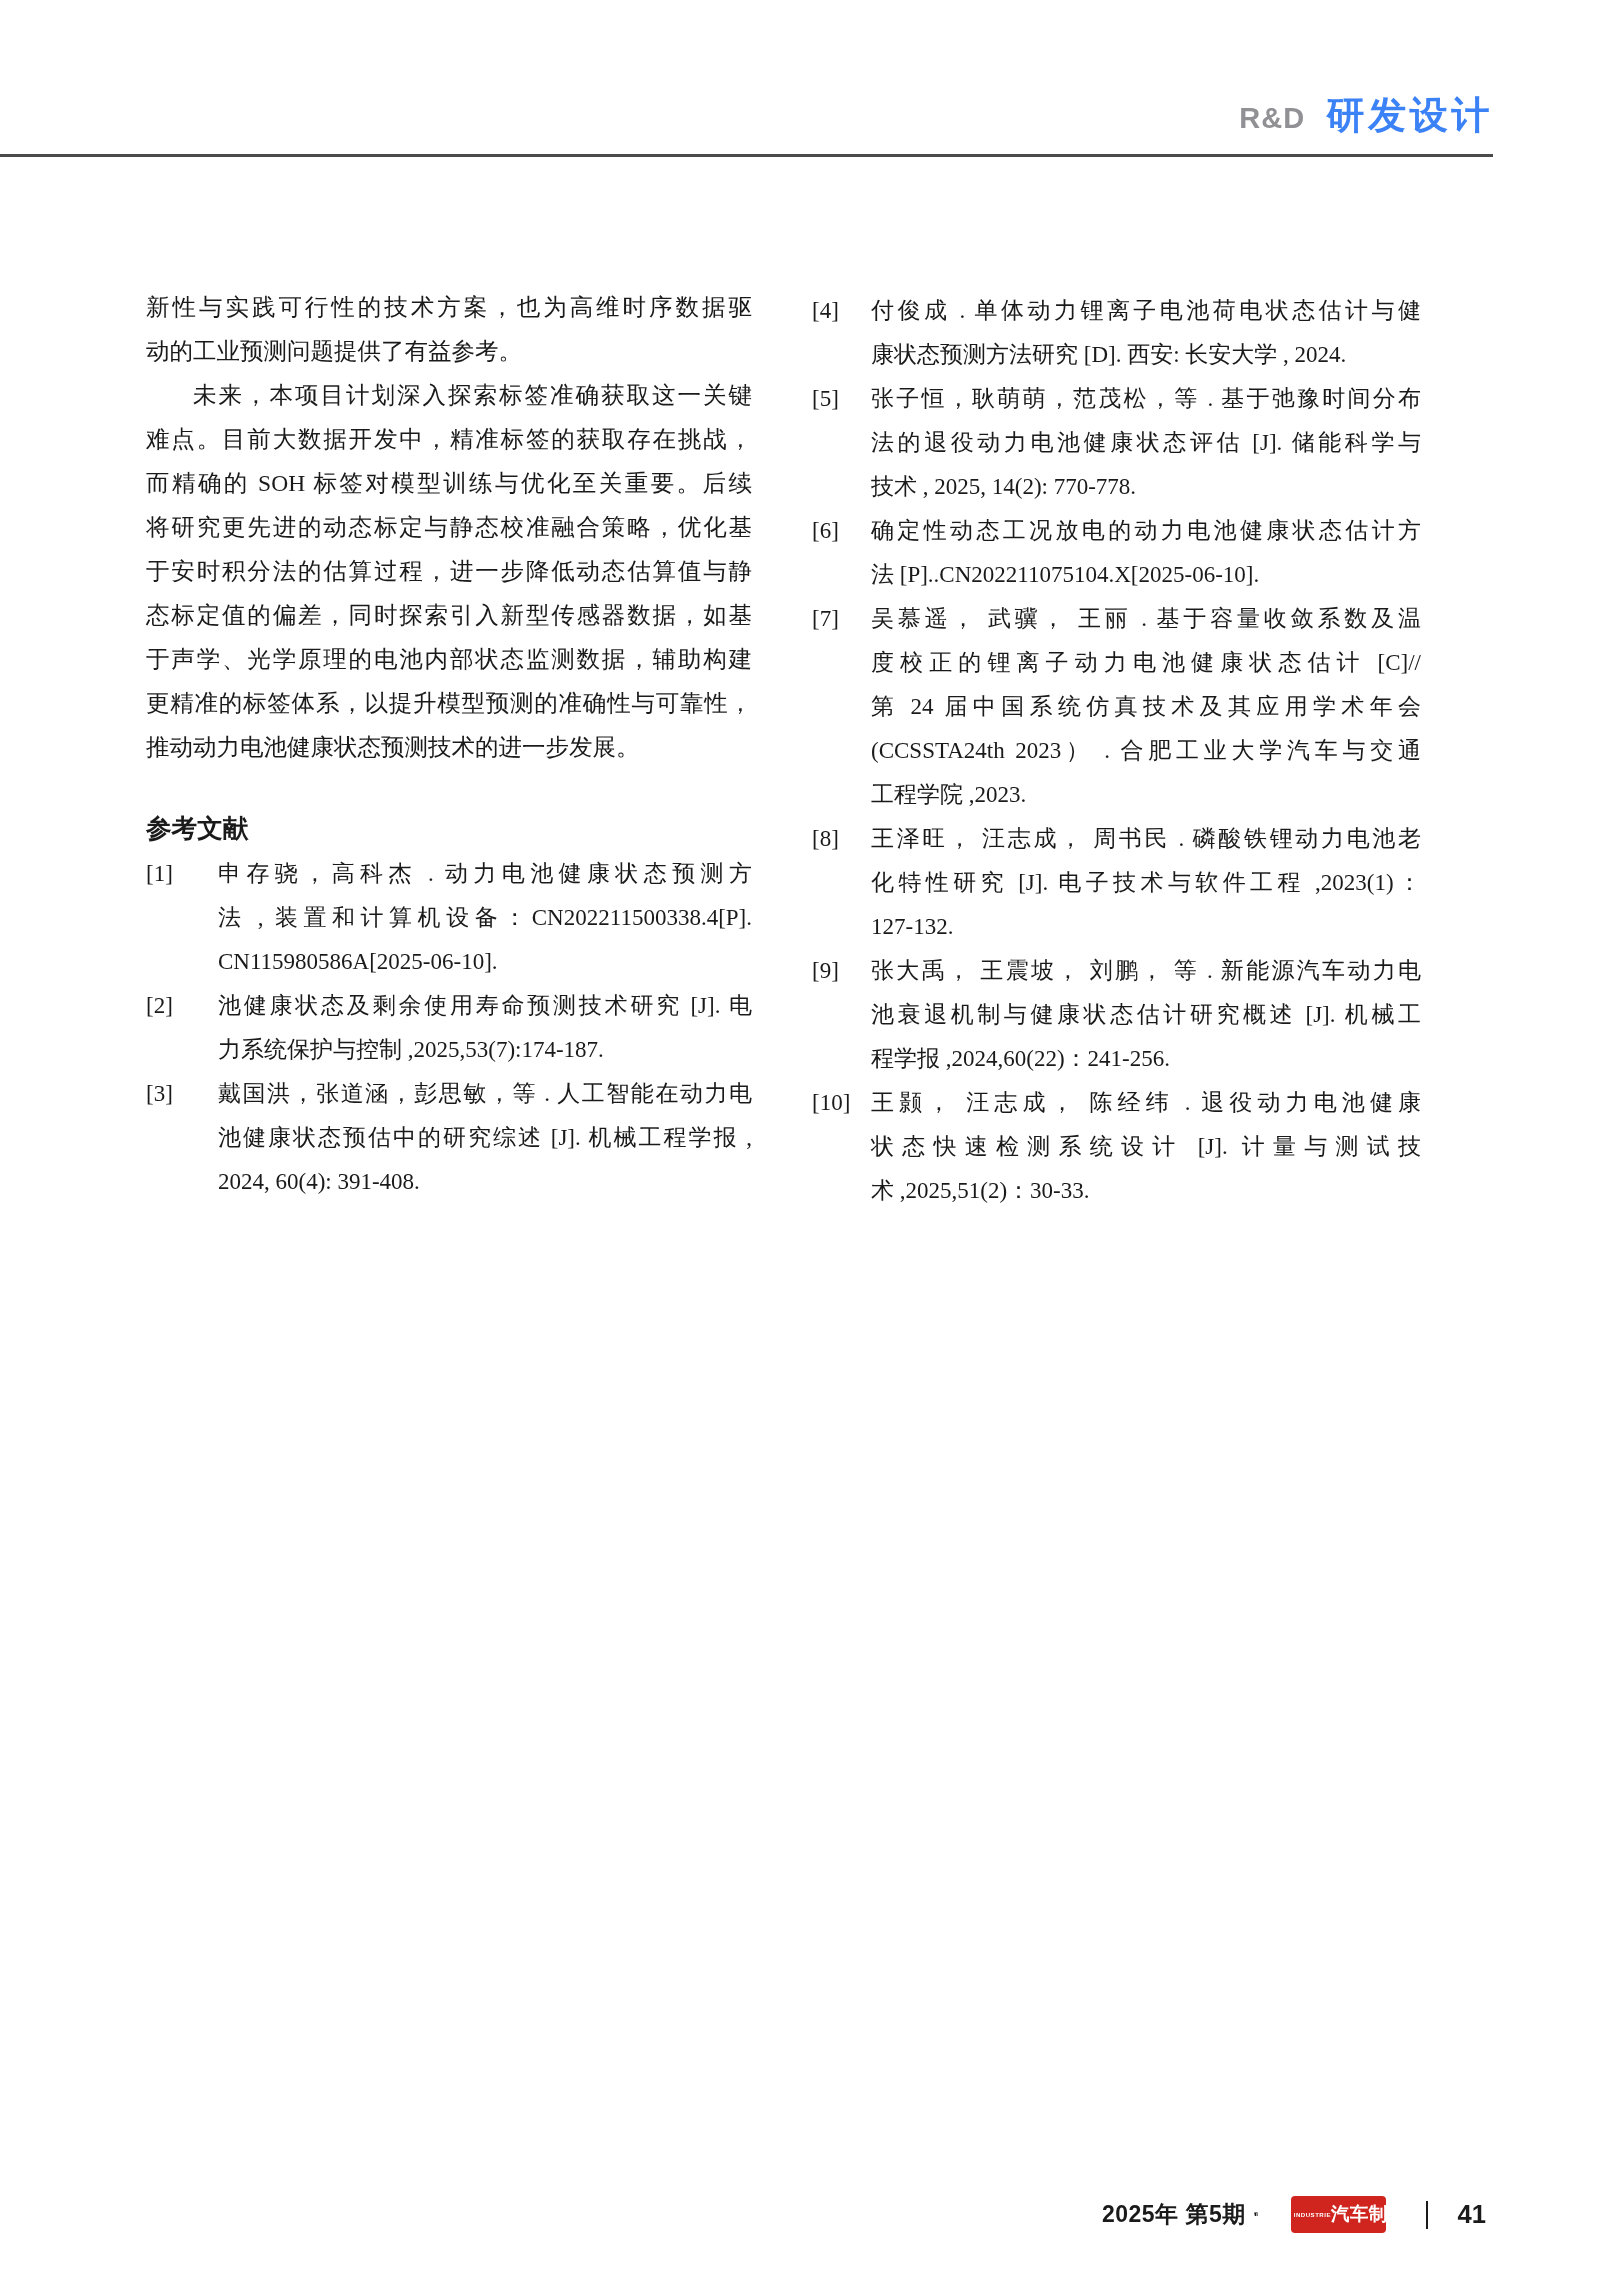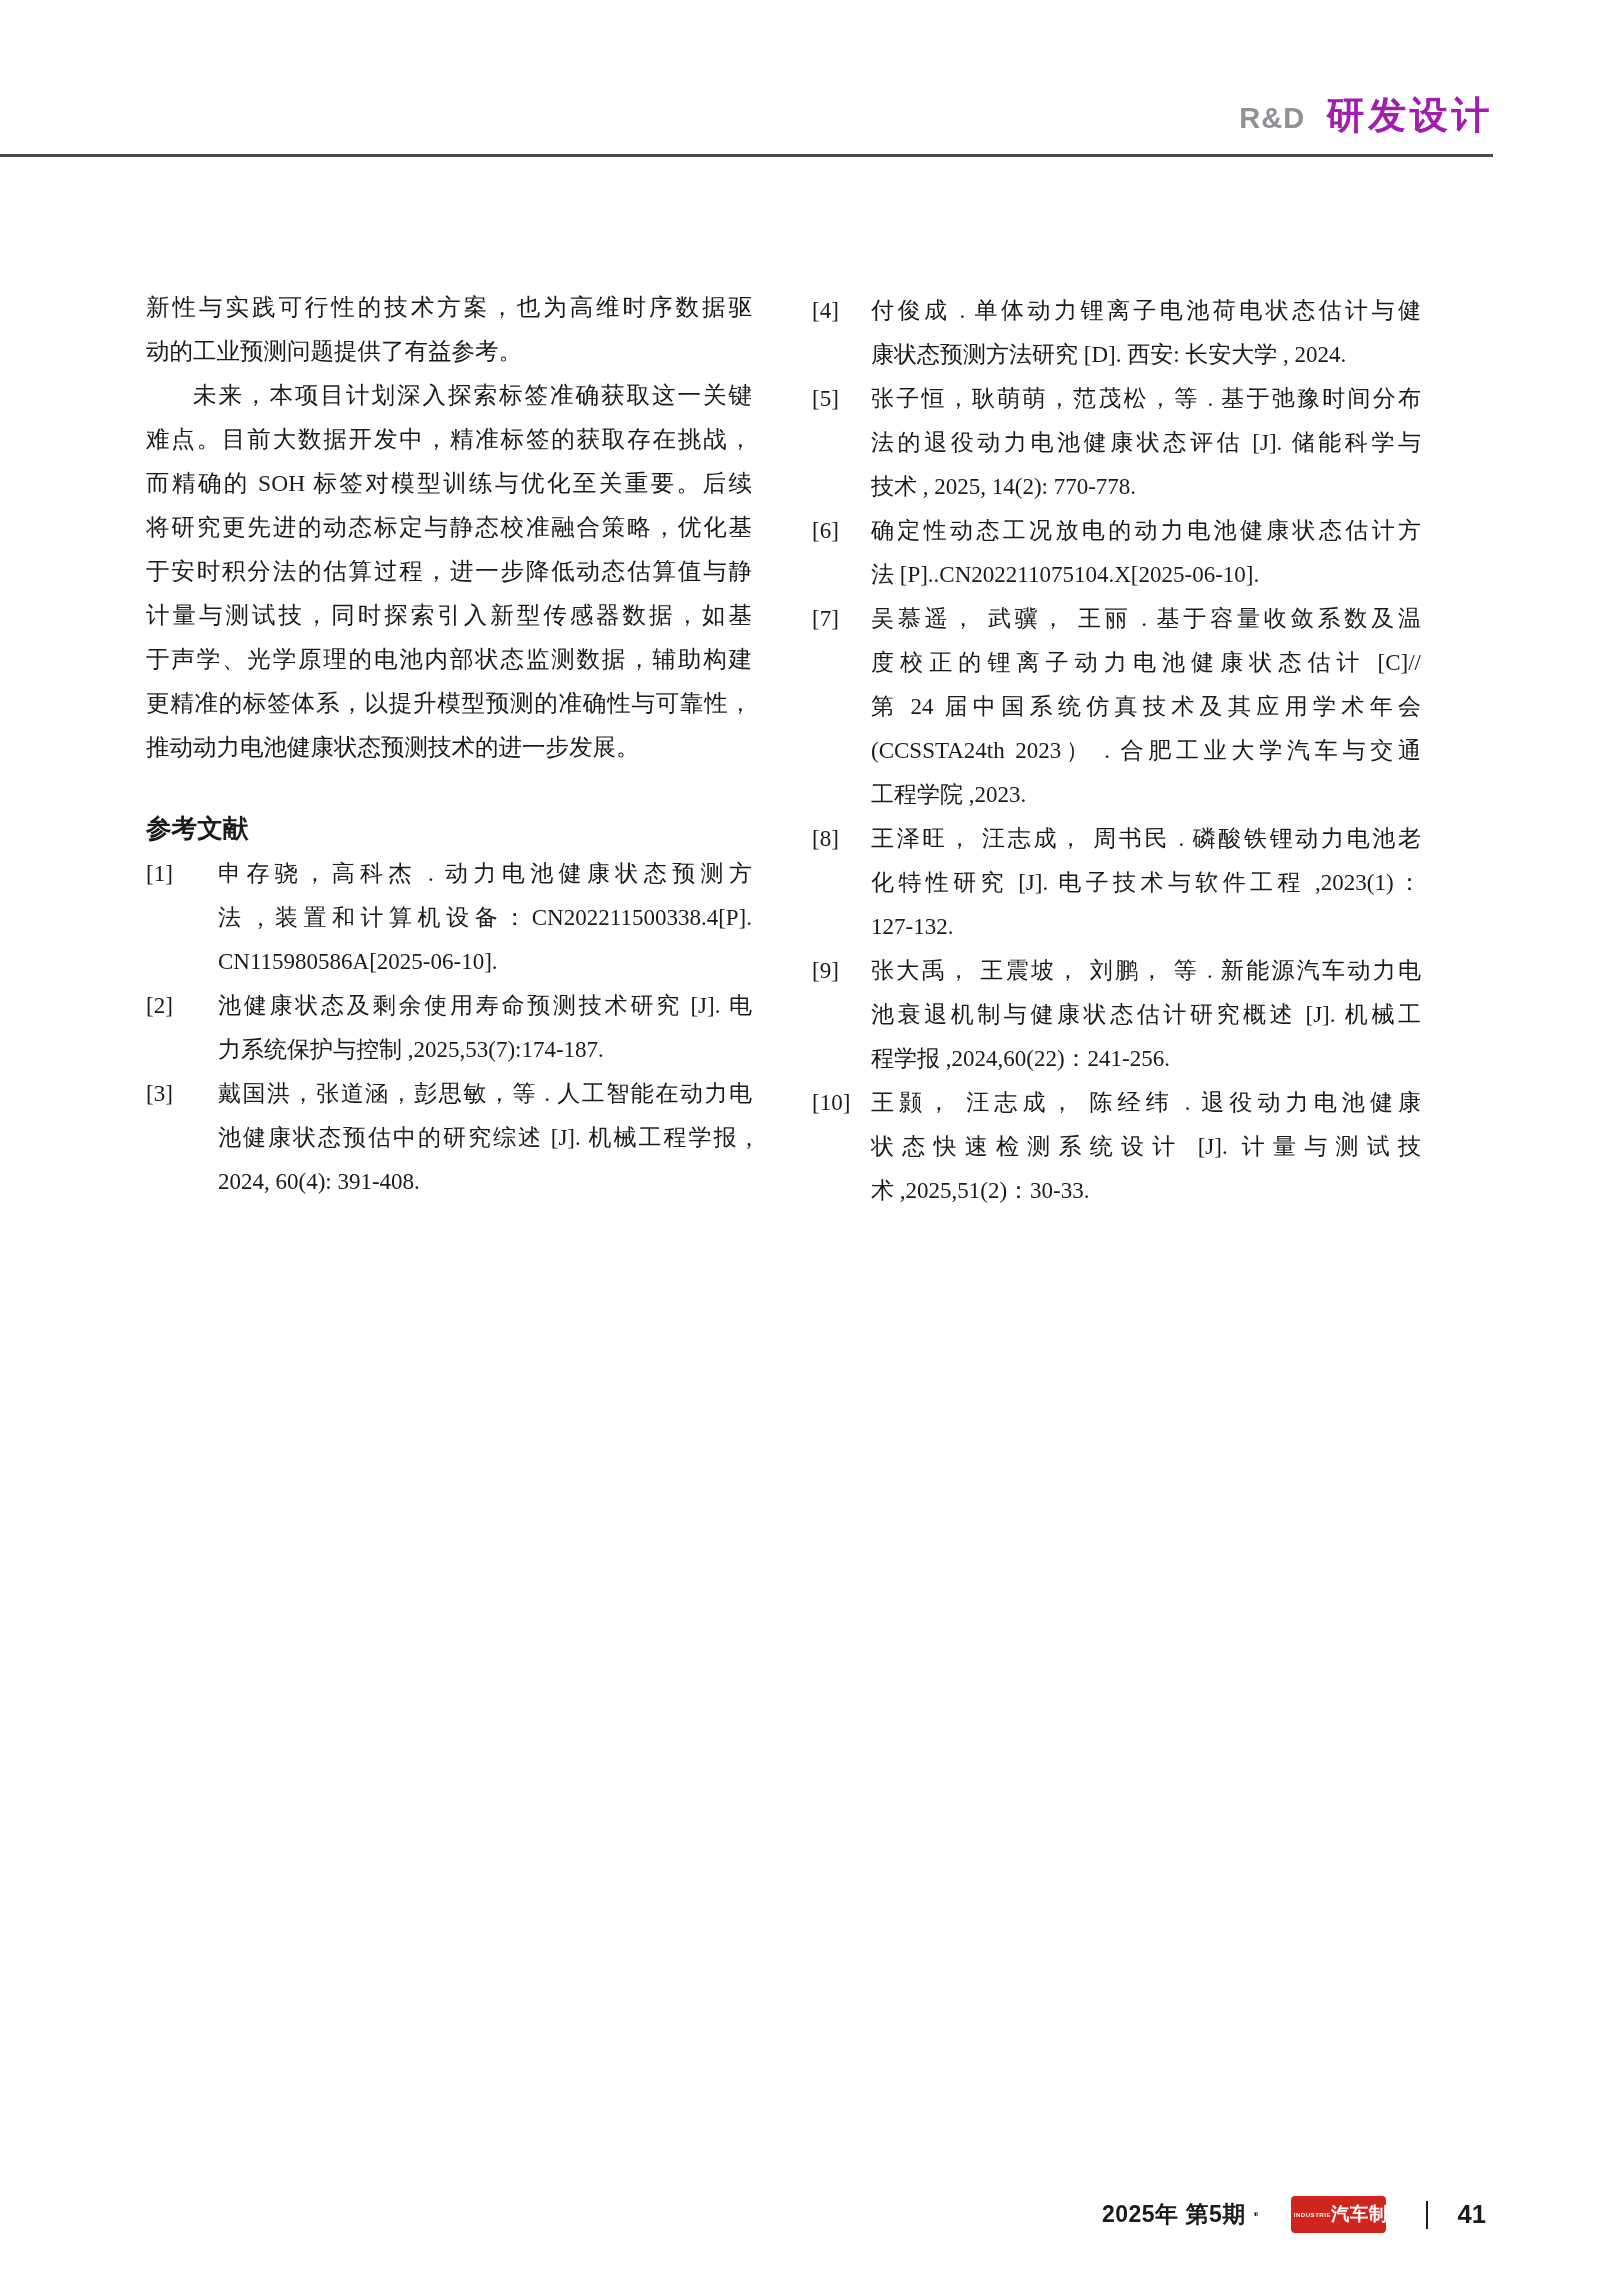--- a/index.html
+++ b/index.html
@@ -50,34 +50,34 @@
   .brand-main{color:#ffffff;font-weight:bold;font-size:18.4px;line-height:20.4px;
               letter-spacing:0.5px;white-space:nowrap;}
   .page-sep{width:1.5px;height:28px;background:#1a1a1a;margin-left:10.2px;}
   .page-number{font-weight:bold;font-size:25.6px;}
 </style>
 </head>
 <body>
 
 <div class="header-row">
   <span class="rd-label" style="color: rgb(144, 144, 149);">R&amp;D</span>
-  <span class="section-title" style="color: #a21caf;">研发设计</span>
+  <span class="section-title" style="color: #3b82f6;">研发设计</span>
 </div>
 <div class="header-rule" style="background: rgb(75, 75, 75);"></div>
 
 <div class="col col-left">
   <div id="body-text">
       <div class="tline">新性与实践可行性的技术方案，也为高维时序数据驱</div>
       <div class="tline last">动的工业预测问题提供了有益参考。</div>
       <div class="tline indent">未来，本项目计划深入探索标签准确获取这一关键</div>
       <div class="tline">难点。目前大数据开发中，精准标签的获取存在挑战，</div>
       <div class="tline">而精确的 SOH 标签对模型训练与优化至关重要。后续</div>
       <div class="tline">将研究更先进的动态标定与静态校准融合策略，优化基</div>
       <div class="tline">于安时积分法的估算过程，进一步降低动态估算值与静</div>
-      <div class="tline">计量与测试技，同时探索引入新型传感器数据，如基</div>
+      <div class="tline">态标定值的偏差，同时探索引入新型传感器数据，如基</div>
       <div class="tline">于声学、光学原理的电池内部状态监测数据，辅助构建</div>
       <div class="tline">更精准的标签体系，以提升模型预测的准确性与可靠性，</div>
       <div class="tline last">推动动力电池健康状态预测技术的进一步发展。</div>
     </div>
   <div class="refs-heading">参考文献</div>
   <div class="refs" id="refs-left">
       <div class="ref">
         <span class="refnum">[1]</span>
         <div class="tline">申存骁，高科杰 . 动力电池健康状态预测方</div>
         <div class="tline">法 , 装置和计算机设备：CN202211500338.4[P].</div>

